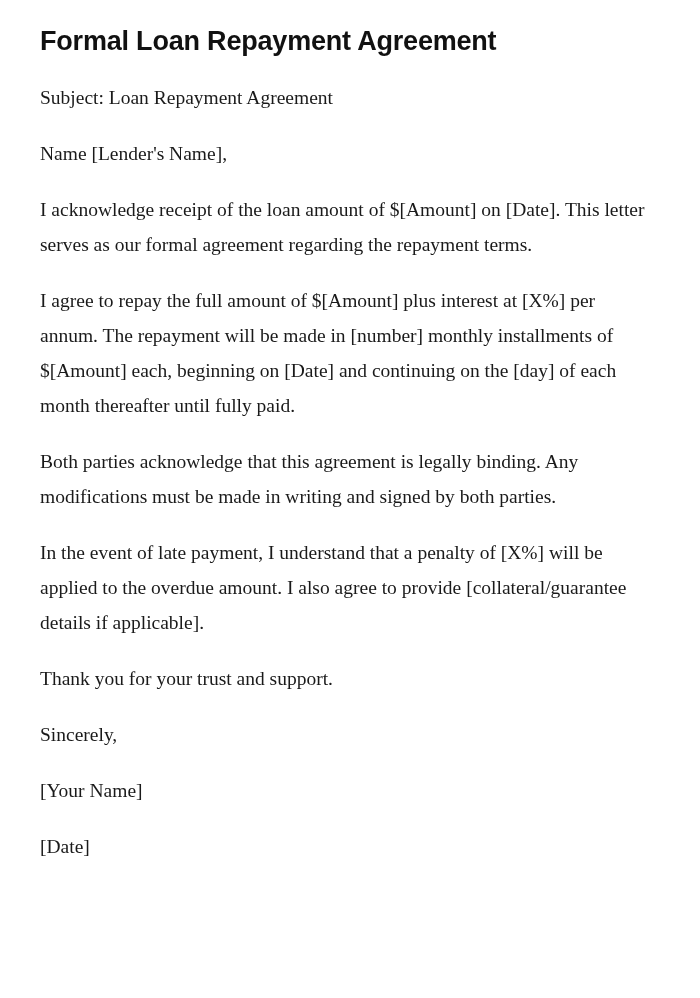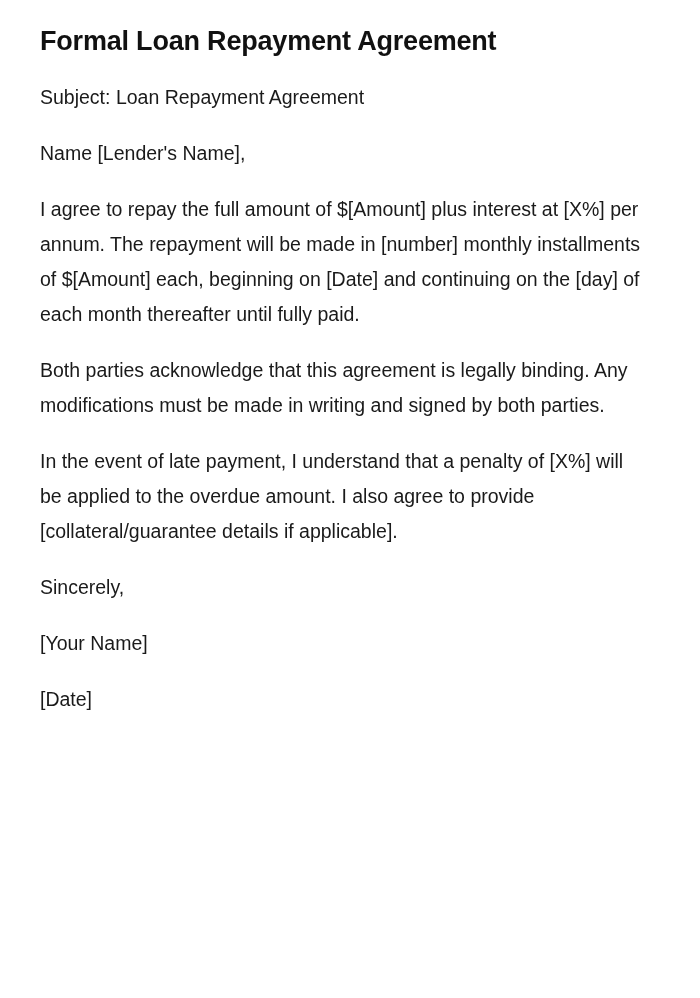--- a/index.html
+++ b/index.html
@@ -34,20 +34,21 @@
     max-width: 608px;
   }
   .para {
     font-size: 19.5px;
     line-height: 35px;
     font-weight: normal;
     color: #1a1a1a;
     margin: 0 0 21px 0;
     text-align: left;
     word-spacing: 0px;
+    font-family: Liberation Serif, serif;
   }
   .para:last-child {
     margin-bottom: 0;
   }
   .para.short {
     margin-bottom: 21px;
   }
 </style>
 </head>
 <body>
@@ -55,27 +56,29 @@
 <div class="page">
 
   <h1 class="doc-title">Formal Loan Repayment Agreement</h1>
 
   <div class="doc-body">
 
     <p class="para short">Subject: Loan Repayment Agreement</p>
 
     <p class="para short">Name [Lender's Name],</p>
 
+    <p class="para">I acknowledge receipt of the loan amount of $[Amount] on [Date]. This letter serves as our formal agreement regarding the repayment terms.</p>
 
     <p class="para">I agree to repay the full amount of $[Amount] plus interest at [X%] per annum. The repayment will be made in [number] monthly installments of $[Amount] each, beginning on [Date] and continuing on the [day] of each month thereafter until fully paid.</p>
 
     <p class="para">Both parties acknowledge that this agreement is legally binding. Any modifications must be made in writing and signed by both parties.</p>
 
     <p class="para">In the event of late payment, I understand that a penalty of [X%] will be applied to the overdue amount. I also agree to provide [collateral/guarantee details if applicable].</p>
 
+    <p class="para short">Thank you for your trust and support.</p>
 
     <p class="para short">Sincerely,</p>
 
     <p class="para short">[Your Name]</p>
 
     <p class="para short">[Date]</p>
 
   </div>
 </div>
 

